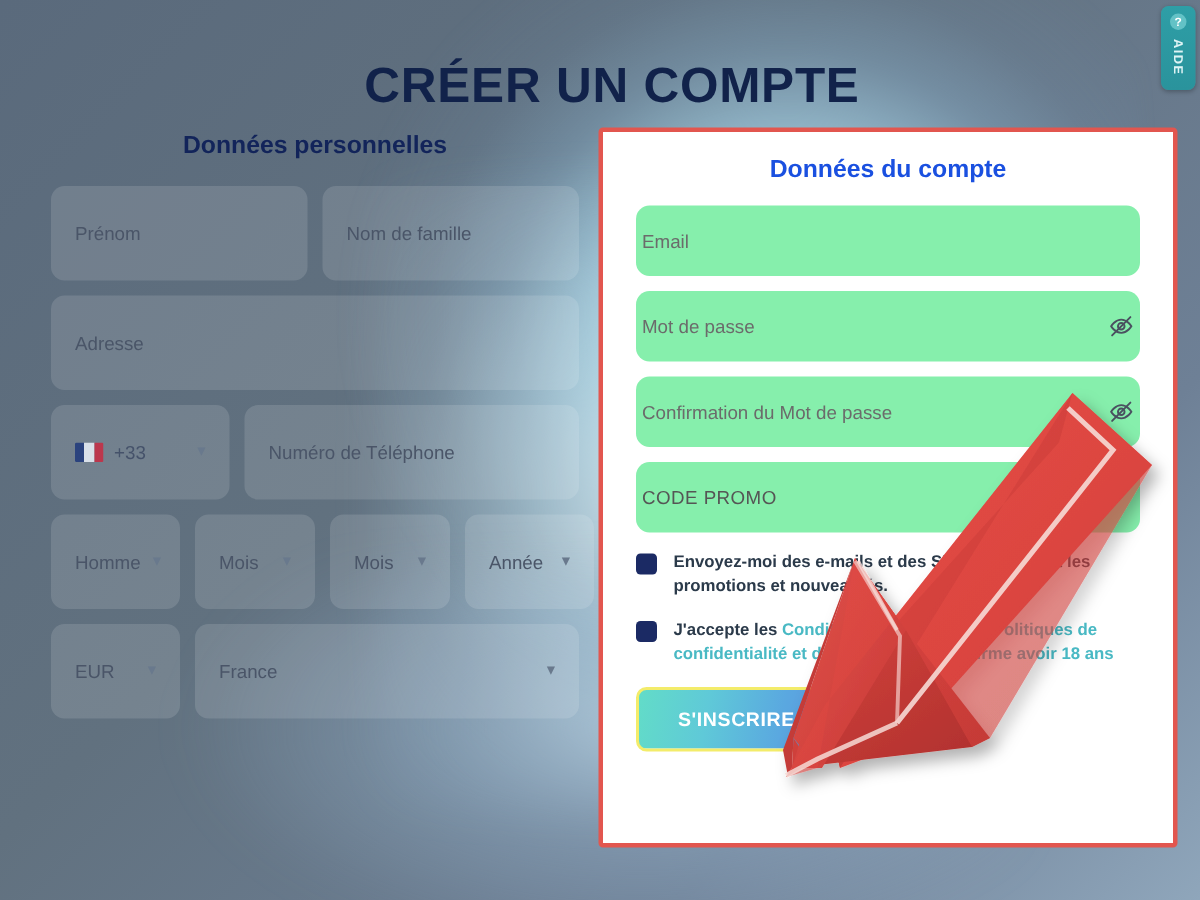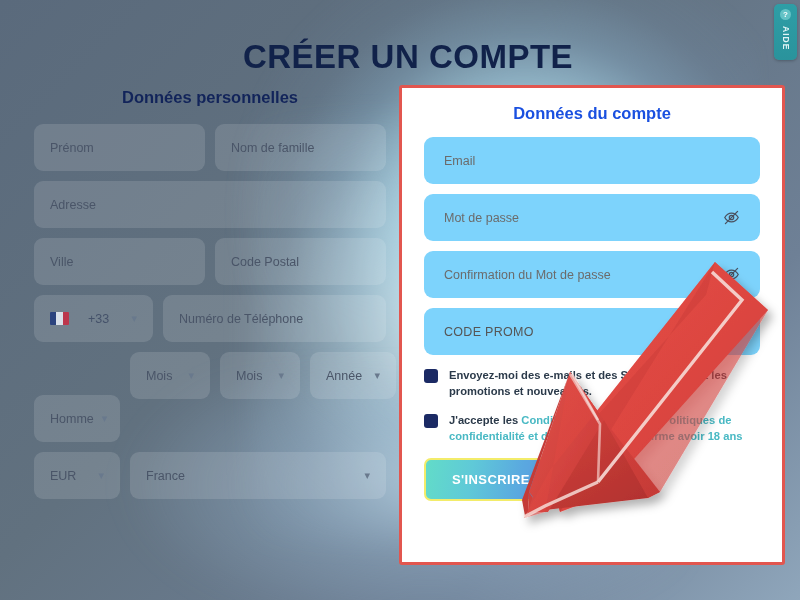--- a/index.html
+++ b/index.html
@@ -81,35 +81,35 @@
     text-align: center;
     font-size: 16.5px;
     font-weight: bold;
     color: #12245a;
     margin-bottom: 17px;
   }
   .left-field {
     position: relative;
     background: rgba(255,255,255,0.13);
     border-radius: 9px;
-    height: 47px;
+    height: 63px;
     display: flex;
     align-items: center;
     padding: 0 16px;
     font-size: 12.5px;
     color: #4a5568;
     margin-bottom: 10px;
   }
   .row { display: flex; gap: 10px; }
   .row > .left-field { margin-bottom: 10px; }
   .f-half { width: 171px; flex: 0 0 171px; }
   .f-full { width: 352px; text-align: center; }
-  .f-phone-code { width: 119px; flex: 0 0 119px; gap: 12px; }
+  .f-phone-code { width: 119px; flex: 0 0 119px; }
   .f-phone-num  { width: 223px; flex: 0 0 223px; }
-  .f-gender { width: 86px;  flex: 0 0 86px; margin-top: 43px; }
+  .f-gender { width: 86px;  flex: 0 0 86px; }
   .f-day    { width: 80px;  flex: 0 0 80px; }
   .f-month  { width: 80px;  flex: 0 0 80px; }
   .f-year   { width: 86px;  flex: 0 0 86px; }
   .f-cur    { width: 86px;  flex: 0 0 86px; }
   .f-country{ width: 256px; flex: 0 0 256px; }
 
   .left-field .chev {
     margin-left: auto;
     color: #69798d;
     font-size: 11px;
@@ -146,26 +146,26 @@
   .right-inner { padding: 16px 22px 0 22px; }
   .panel-heading {
     text-align: center;
     font-size: 16.5px;
     font-weight: bold;
     color: #1a50e0;
     margin-bottom: 14px;
   }
   .acct-field {
     position: relative;
-    background: #7dd3fc;
+    background: #86efac;
     border-radius: 9px;
     height: 47px;
     display: flex;
     align-items: center;
-    padding: 0 20px;
+    padding: 0 4px;
     font-size: 12.5px;
     color: #6b6b6b;
     margin-bottom: 10px;
   }
   .acct-field.promo { color: #555; letter-spacing: 0.3px; }
   .eye {
     margin-left: auto;
     width: 17px; height: 17px;
     flex: 0 0 auto;
   }
@@ -274,28 +274,20 @@
       </div>
       <div class="left-field f-half">
         <span>Nom de famille</span>
       </div>
     </div>
 
     <div class="left-field f-full">
       <span>Adresse</span>
     </div>
 
-    <div class="row">
-      <div class="left-field f-half">
-        <span>Ville</span>
-      </div>
-      <div class="left-field f-half">
-        <span>Code Postal</span>
-      </div>
-    </div>
 
     <div class="row">
       <div class="left-field f-phone-code">
         <span class="flag">
           <i class="fb"></i>
             <i class="fw"></i>
             <i class="fr"></i>
         </span>
         <span class="dial">+33</span>
         <span class="chev">▾</span>

